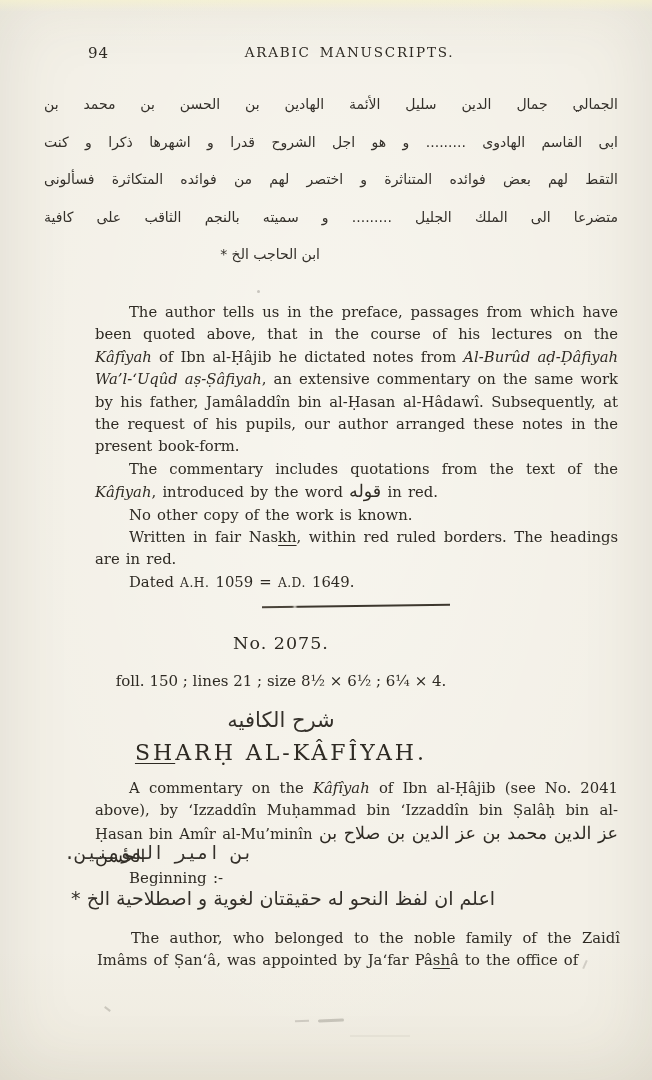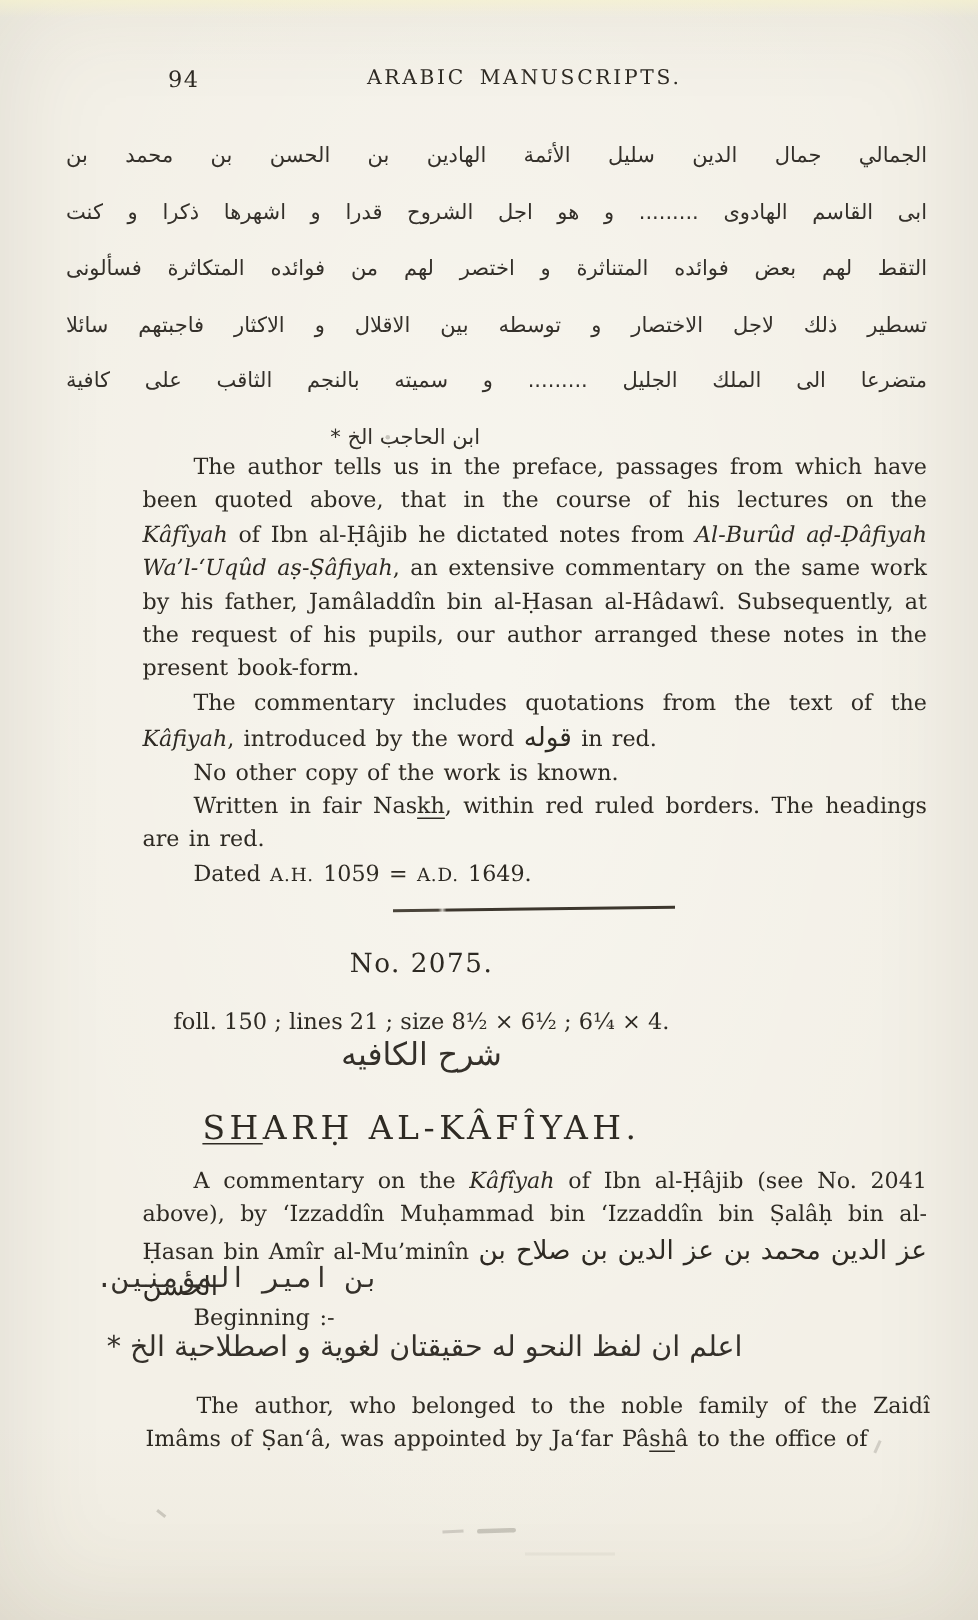--- a/index.html
+++ b/index.html
@@ -12,21 +12,21 @@
     color:#2e2a23;
     font-family:"DejaVu Serif","Liberation Serif",serif;
     overflow:hidden;
   }
   .page::before {
     content:""; position:absolute; left:0; top:0; right:0; height:12px;
     background:linear-gradient(180deg, rgba(250,246,204,0.55), rgba(250,246,204,0));
   }
   
   .running-head { position:absolute; top:44px; left:88px; width:523px; height:20px; }
-  .folio { position:absolute; left:0; top:0; font-size:15px; letter-spacing:1px;margin-left:24px; }
+  .folio { position:absolute; left:0; top:0; font-size:15px; letter-spacing:1px; }
   .head-title { display:block; text-align:center; font-size:13.5px; letter-spacing:1.8px; word-spacing:3px; }
   
   .arabic-block {
     position:absolute; top:86px; left:44px; width:574px;
     direction:rtl; font-family:"DejaVu Sans",sans-serif;
     font-size:14px; line-height:37.6px; color:#34302a;
   }
   .ar-line { text-align:justify; text-align-last:justify; white-space:nowrap; }
   .ar-line:last-child { text-align-last:right; padding-left:0; padding-right:298px; white-space:nowrap; }
   
@@ -41,21 +41,21 @@
   .sc { font-size:12.2px; letter-spacing:0.5px; }
   .ar-inline { font-family:Liberation Sans, sans-serif; font-size:17.5px; direction:rtl; unicode-bidi:embed; }
   
   .rule { position:absolute; top:605px; left:262px; width:188px; height:2px;
           background:linear-gradient(90deg,#4a443a 0%, #4a443a 16%, rgba(74,68,58,0.25) 17.5%, #3d372e 19%, #3d372e 100%);
           transform:rotate(-0.7deg); }
   
   .center-block { position:absolute; left:0; width:544px; text-align:center; padding-left:18px; box-sizing:border-box; }
   .entry-no { top:633px; font-size:17.5px; letter-spacing:1px; }
   .collation { top:672px; font-size:15px; }
-  .arabic-title { top:691px; font-family:"DejaVu Sans",sans-serif; font-size:21px; direction:rtl; color:#34302a; }
+  .arabic-title { top:708px; font-family:"DejaVu Sans",sans-serif; font-size:21px; direction:rtl; color:#34302a; }
   .entry-title { top:740px; font-size:22px; letter-spacing:3px; }
   .desc { position:absolute; top:777px; left:95px; width:523px; }
   .ar-cont { position:absolute; top:842px; left:64px; direction:rtl; font-family:Liberation Mono, monospace; font-size:18.5px; color:#34302a; white-space:nowrap; }
   .beginning-label { position:absolute; top:867px; left:129px; font-size:15px; }
   .beginning-ar { position:absolute; top:887px; left:95px; width:400px; text-align:center; direction:rtl;
                   font-family:"DejaVu Sans",sans-serif; font-size:19px; color:#34302a; white-space:nowrap; }
   .closing { position:absolute; top:927px; left:97px; width:523px; }
   
   .speck { position:absolute; background:rgba(55,50,42,0.4); }
   .speck-a { top:1020px; left:295px; width:14px; height:2px; opacity:.45; transform:rotate(-3deg); }
@@ -72,21 +72,20 @@
 
   <div class="running-head">
     <span class="folio">94</span>
     <span class="head-title">ARABIC MANUSCRIPTS.</span>
   </div>
 
   <div class="arabic-block">
       <div class="ar-line">الجمالي جمال الدين سليل الأئمة الهادين بن الحسن بن محمد بن</div>
       <div class="ar-line">ابى القاسم الهادوى ......... و هو اجل الشروح قدرا و اشهرها ذكرا و كنت</div>
       <div class="ar-line">التقط لهم بعض فوائده المتناثرة و اختصر لهم من فوائده المتكاثرة فسألونى</div>
-      <div class="ar-line">تسطير ذلك لاجل الاختصار و توسطه بين الاقلال و الاكثار فاجبتهم سائلا</div>
       <div class="ar-line">متضرعا الى الملك الجليل ......... و سميته بالنجم الثاقب على كافية</div>
       <div class="ar-line">ابن الحاجب الخ *</div>
     </div>
 
   <div class="body-text">
     <p class="para indent"><span>The author tells us in the preface, passages from which have been quoted above, that in the course of his lectures on the </span><span class="it">Kâfîyah</span><span> of Ibn al-Ḥâjib he dictated notes from </span><span class="it">Al-Burûd aḍ-Ḍâfiyah Wa’l-‘Uqûd aṣ-Ṣâfiyah</span><span>, an extensive commentary on the same work by his father, Jamâladdîn bin al-Ḥasan al-Hâdawî.  Subsequently, at the request of his pupils, our author arranged these notes in the present book-form.</span></p>
     <p class="para indent"><span>The commentary includes quotations from the text of the </span><span class="it">Kâfiyah</span><span>, introduced by the word </span><span class="ar-inline">قوله</span><span> in red.</span></p>
     <p class="para indent"><span>No other copy of the work is known.</span></p>
     <p class="para indent"><span>Written in fair Nas</span><span class="ul">kh</span><span>, within red ruled borders.  The headings are in red.</span></p>
     <p class="para indent"><span>Dated </span><span class="sc">A.H.</span><span> 1059 = </span><span class="sc">A.D.</span><span> 1649.</span></p>

